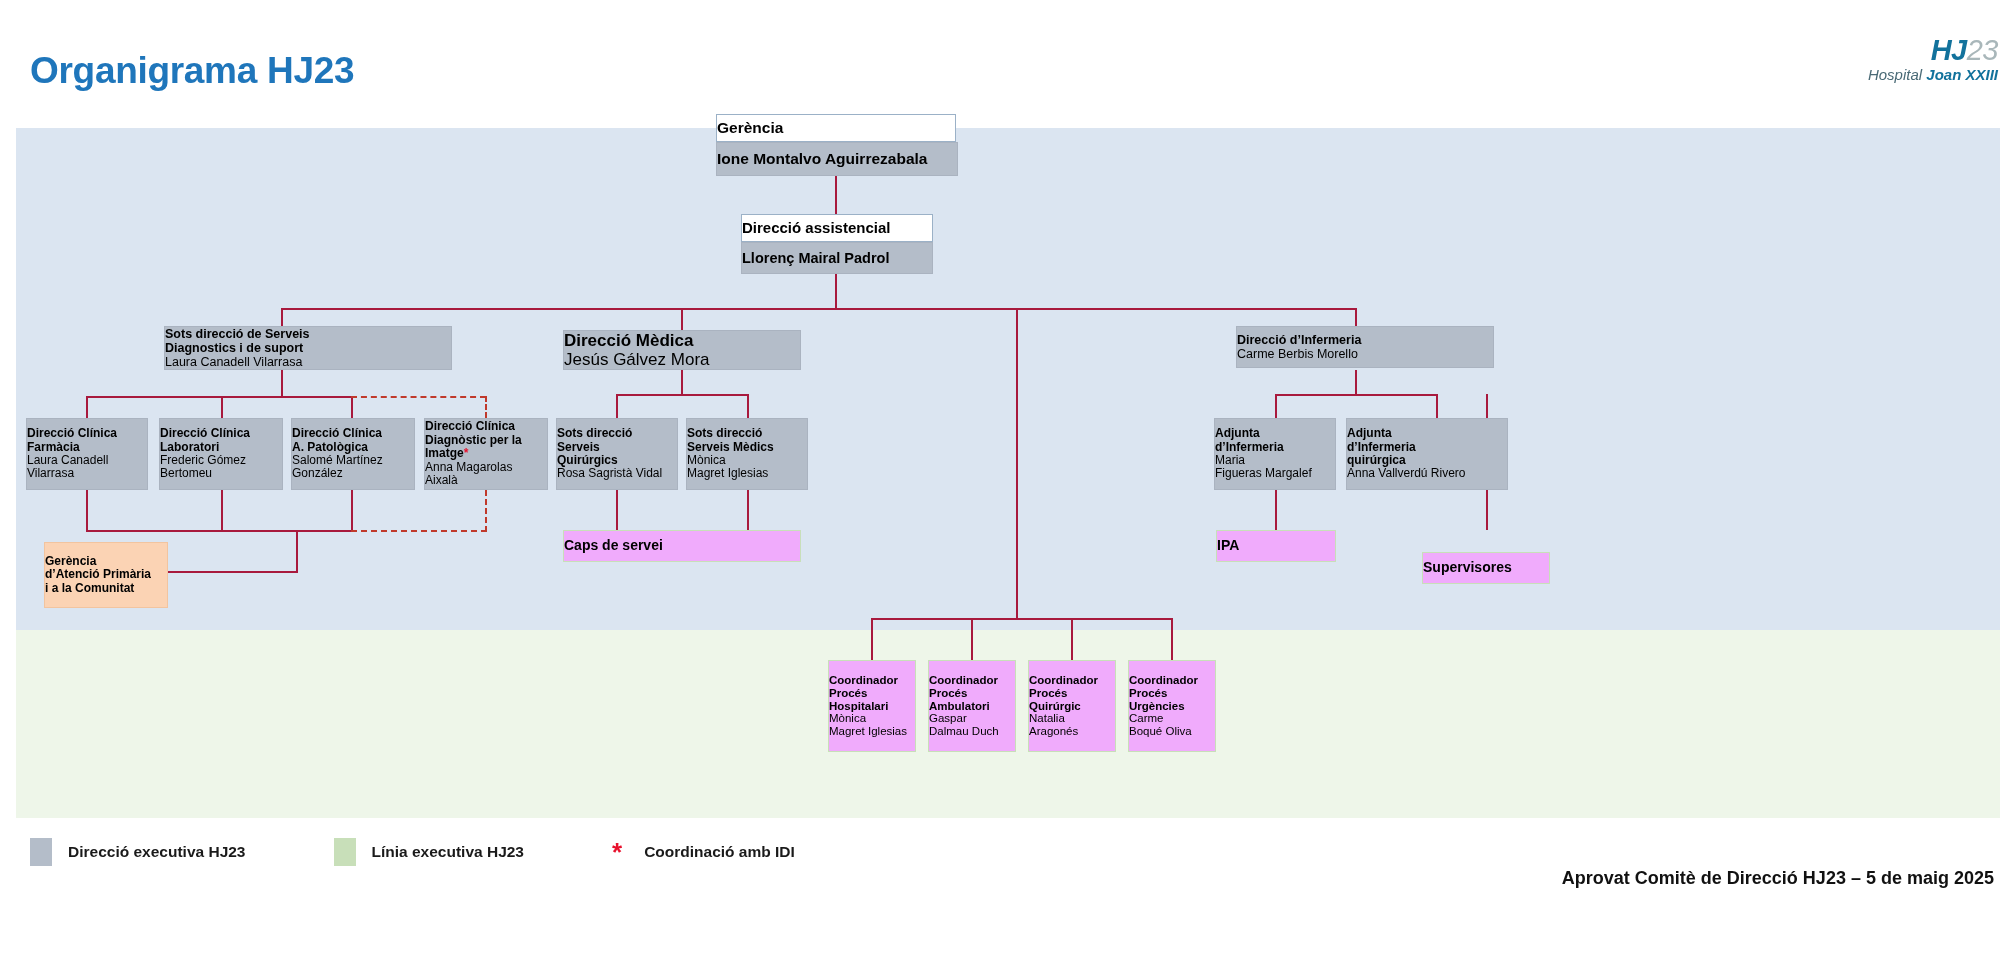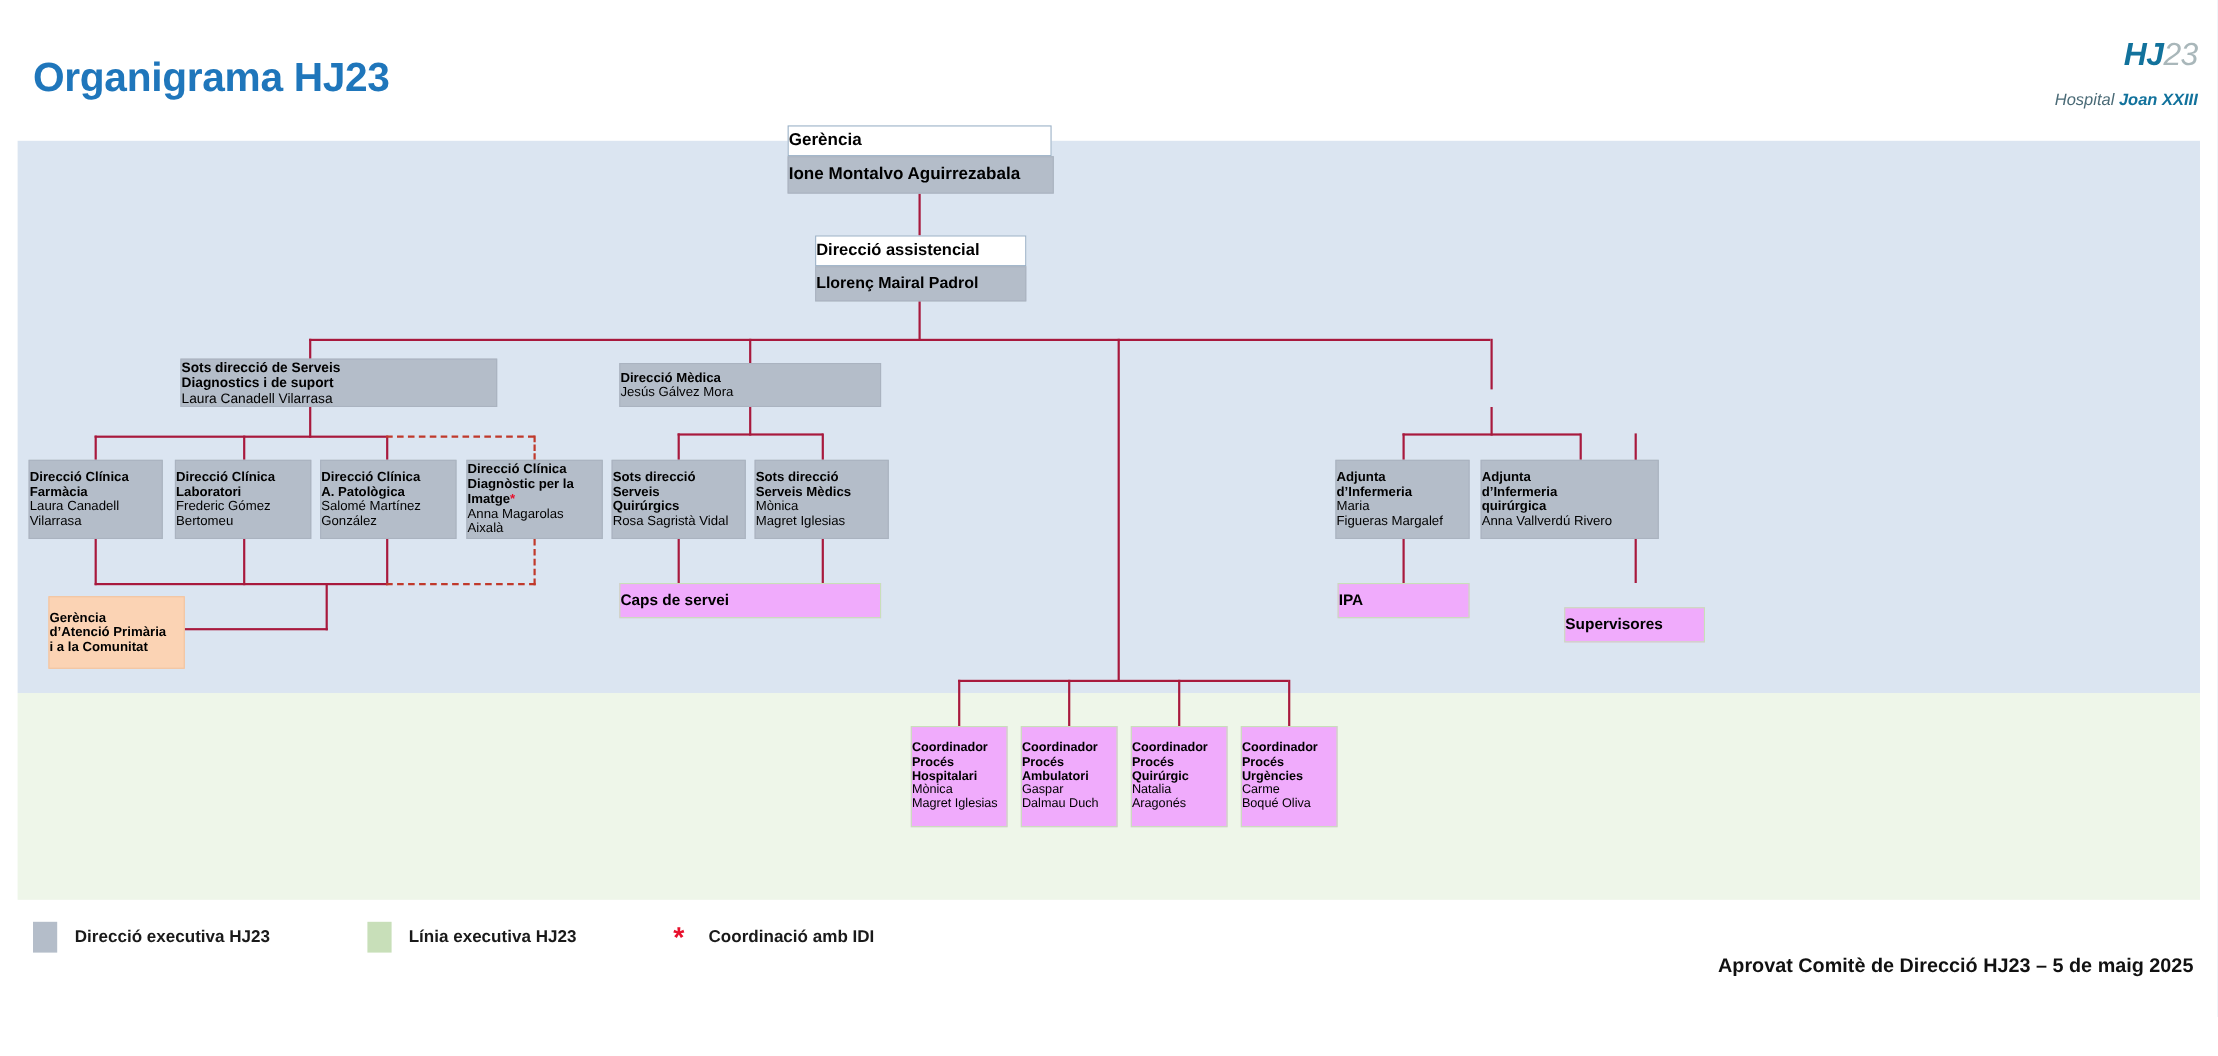--- a/index.html
+++ b/index.html
@@ -17,21 +17,21 @@
     letter-spacing:-0.3px;white-space:nowrap;
   }
   #logo{
     position:absolute;right:18px;top:36px;text-align:right;
     line-height:1;
     font-style:italic;
   }
   #logo .logo-top{font-size:29px;font-weight:bold;letter-spacing:-0.5px;}
   #logo .logo-hj{color:#12729c;}
   #logo .logo-23{color:#a9b7ba;font-weight:normal;}
-  #logo .logo-sub{margin-top:18px;font-size:15px;color:#4a6a76;white-space:nowrap;}
+  #logo .logo-sub{margin-top:2px;font-size:15px;color:#4a6a76;white-space:nowrap;}
   #logo .logo-sub b{color:#12729c;}
 
   
   #canvas{
     position:absolute;left:16px;top:128px;
     width:1984px;height:690px;
   }
   #band-blue{position:absolute;left:0;top:0;width:100%;height:502px;background:#dbe5f1;}
   #band-green{position:absolute;left:0;top:502px;width:100%;height:188px;background:#eef6e9;}
 
@@ -184,21 +184,21 @@
   </div>
 
   <div class="box gray" style="left:408px;top:290px;width:124px;height:72px;font-size:12px;">
     <span class="t">Direcció Clínica</span>
     <span class="t">Diagnòstic per la</span>
     <span class="t"><span>Imatge</span><span class="star">*</span></span>
     <span class="n">Anna Magarolas</span>
     <span class="n">Aixalà</span>
   </div>
 
-  <div class="box gray" style="left:547px;top:202px;width:238px;height:40px;font-size:12px;">
+  <div class="box gray" style="left:547px;top:202px;width:238px;height:40px;font-size:17px;">
     <span class="t">Direcció Mèdica</span>
     <span class="n">Jesús Gálvez Mora</span>
   </div>
 
   <div class="box gray" style="left:540px;top:290px;width:122px;height:72px;font-size:12px;">
     <span class="t">Sots direcció</span>
     <span class="t">Serveis</span>
     <span class="t">Quirúrgics</span>
     <span class="n">Rosa Sagristà Vidal</span>
   </div>
@@ -236,20 +236,24 @@
     <span class="n">Aragonés</span>
   </div>
   <div class="box green" style="left:1112px;top:532px;width:88px;height:92px;font-size:11.5px;">
     <span class="t">Coordinador</span>
     <span class="t">Procés</span>
     <span class="t">Urgències</span>
     <span class="n">Carme</span>
     <span class="n">Boqué Oliva</span>
   </div>
 
+  <div class="box gray" style="left:1220px;top:198px;width:258px;height:42px;font-size:12.5px;">
+    <span class="t">Direcció d’Infermeria</span>
+    <span class="n">Carme Berbis Morello</span>
+  </div>
 
   <div class="box gray" style="left:1198px;top:290px;width:122px;height:72px;font-size:12px;">
     <span class="t">Adjunta</span>
     <span class="t">d’Infermeria</span>
     <span class="n">Maria</span>
     <span class="n">Figueras Margalef</span>
   </div>
 
   <div class="box gray" style="left:1330px;top:290px;width:162px;height:72px;font-size:12px;">
     <span class="t">Adjunta</span>

